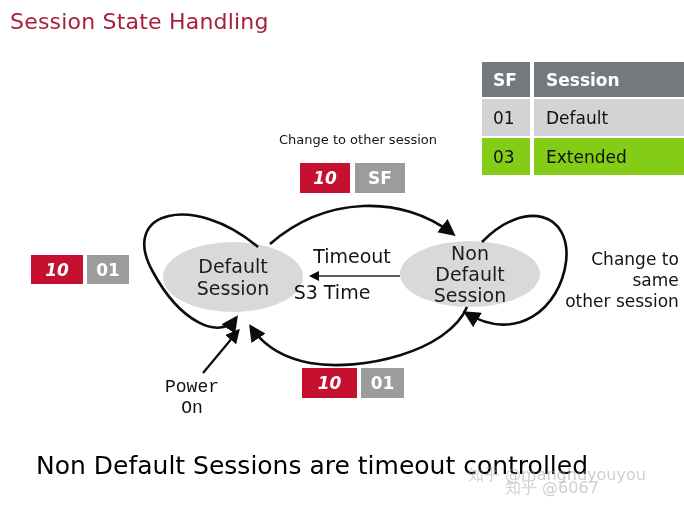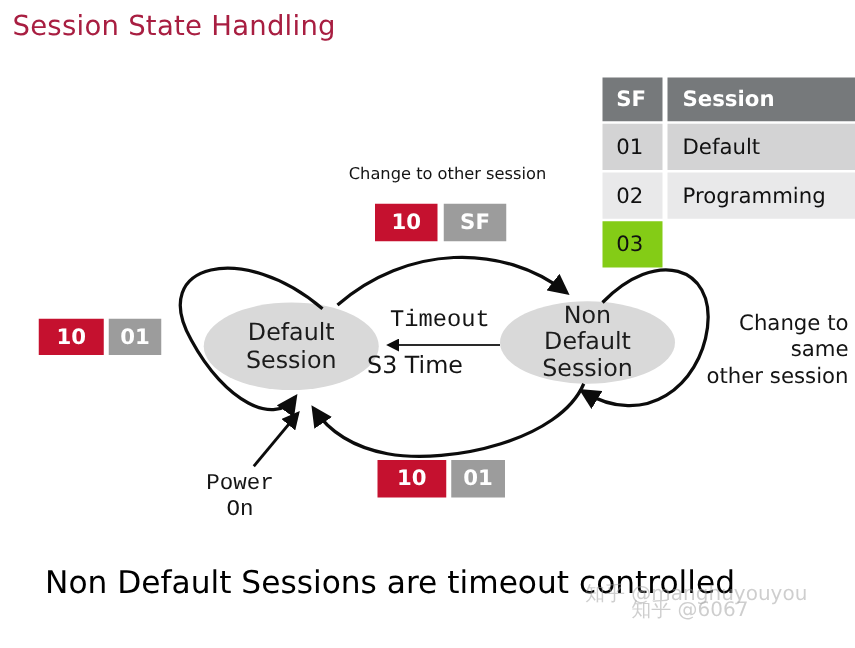--- a/index.html
+++ b/index.html
@@ -20,25 +20,25 @@
   .t-body2 .t-cell { background:#e9e9ea; height:37px; }
   .t-body3 .t-cell { background:#84cc16; height:37px; }
 
   
   svg.wires { position:absolute; left:0; top:0; width:684px; height:518px; }
   .diagram-label { position:absolute; color:#141414; }
   .state-label { position:absolute; transform:translate(-50%,-50%); text-align:center;
                  font-size:19px; line-height:22px; color:#1c1c1c; }
   .badge { position:absolute; color:#fff; font-weight:bold; font-size:17px;
            display:flex; align-items:center; justify-content:center; }
-  .badge.red { background:#c5112f; }
+  .badge.red { background:#c5112f;font-style:italic; }
   .badge.gray { background:#9c9c9c; }
 
   .lbl-change-other { left:358px; top:132px; transform:translateX(-50%); font-size:13px; white-space:nowrap; }
-  .lbl-timeout { left:352px; top:245px; transform:translateX(-50%); font-size:19px;font-family:Liberation Mono, monospace; }
+  .lbl-timeout { left:352px; top:245px; transform:translateX(-50%); font-size:19px; }
   .lbl-s3 { left:332px; top:281px; transform:translateX(-50%); font-size:19px; white-space:nowrap; }
   .lbl-right { left:622px; top:249px; transform:translateX(-50%); text-align:right;
                font-size:17px; line-height:21px; white-space:nowrap; }
   .lbl-power { left:192px; top:377px; transform:translateX(-50%); text-align:center;
                font-size:18px; line-height:21px;font-family:Liberation Mono, monospace; }
 
   
   .footer-line1 { position:absolute; left:36px; top:451px; font-size:25px; color:#000000; white-space:nowrap; }
   .footer-line2 { position:absolute; left:36px; top:483px; display:flex; align-items:center; font-size:19px; color:#141414; white-space:nowrap; }
   .footer-line2 .badge3e { position:static; width:54px; height:29px; margin:0 13px; font-size:16px; }
@@ -79,26 +79,23 @@
 
   <div class="sf-table">
     <div class="t-row t-head">
       <div class="t-cell c1">SF</div>
       <div class="t-cell c2">Session</div>
     </div>
     <div class="t-row t-body1">
       <div class="t-cell c1">01</div>
       <div class="t-cell c2">Default</div>
     </div>
-    <div class="t-row t-body2">
-      <div class="t-cell c1">02</div>
-      <div class="t-cell c2">Programming</div>
-    </div>
     <div class="t-row t-body3">
       <div class="t-cell c1">03</div>
+      <div class="t-cell c2">Extended</div>
     </div>
   </div>
 
   <div class="diagram-label lbl-change-other">Change to other session</div>
 
   <div class="badge red" style="left:300px; top:163px; width:50px; height:30px;">10</div>
   <div class="badge gray" style="left:355px; top:163px; width:50px; height:30px;">SF</div>
 
   <div class="badge red" style="left:31px; top:255px; width:52px; height:29px;">10</div>
   <div class="badge gray" style="left:87px; top:255px; width:42px; height:29px;">01</div>

